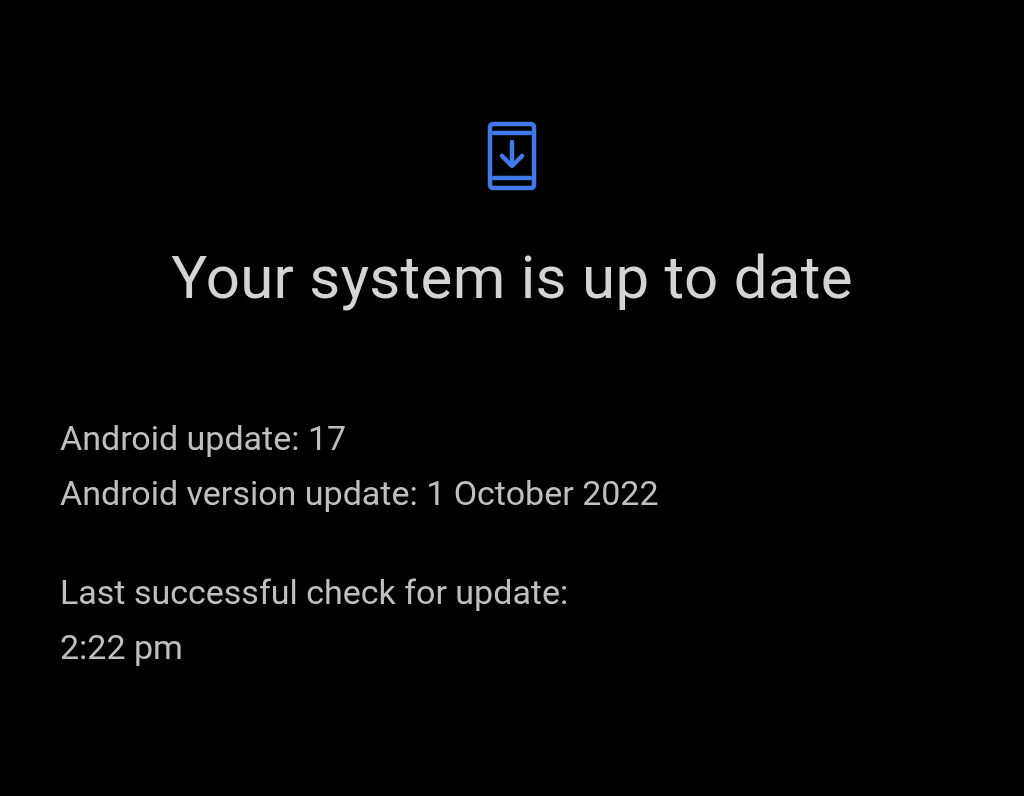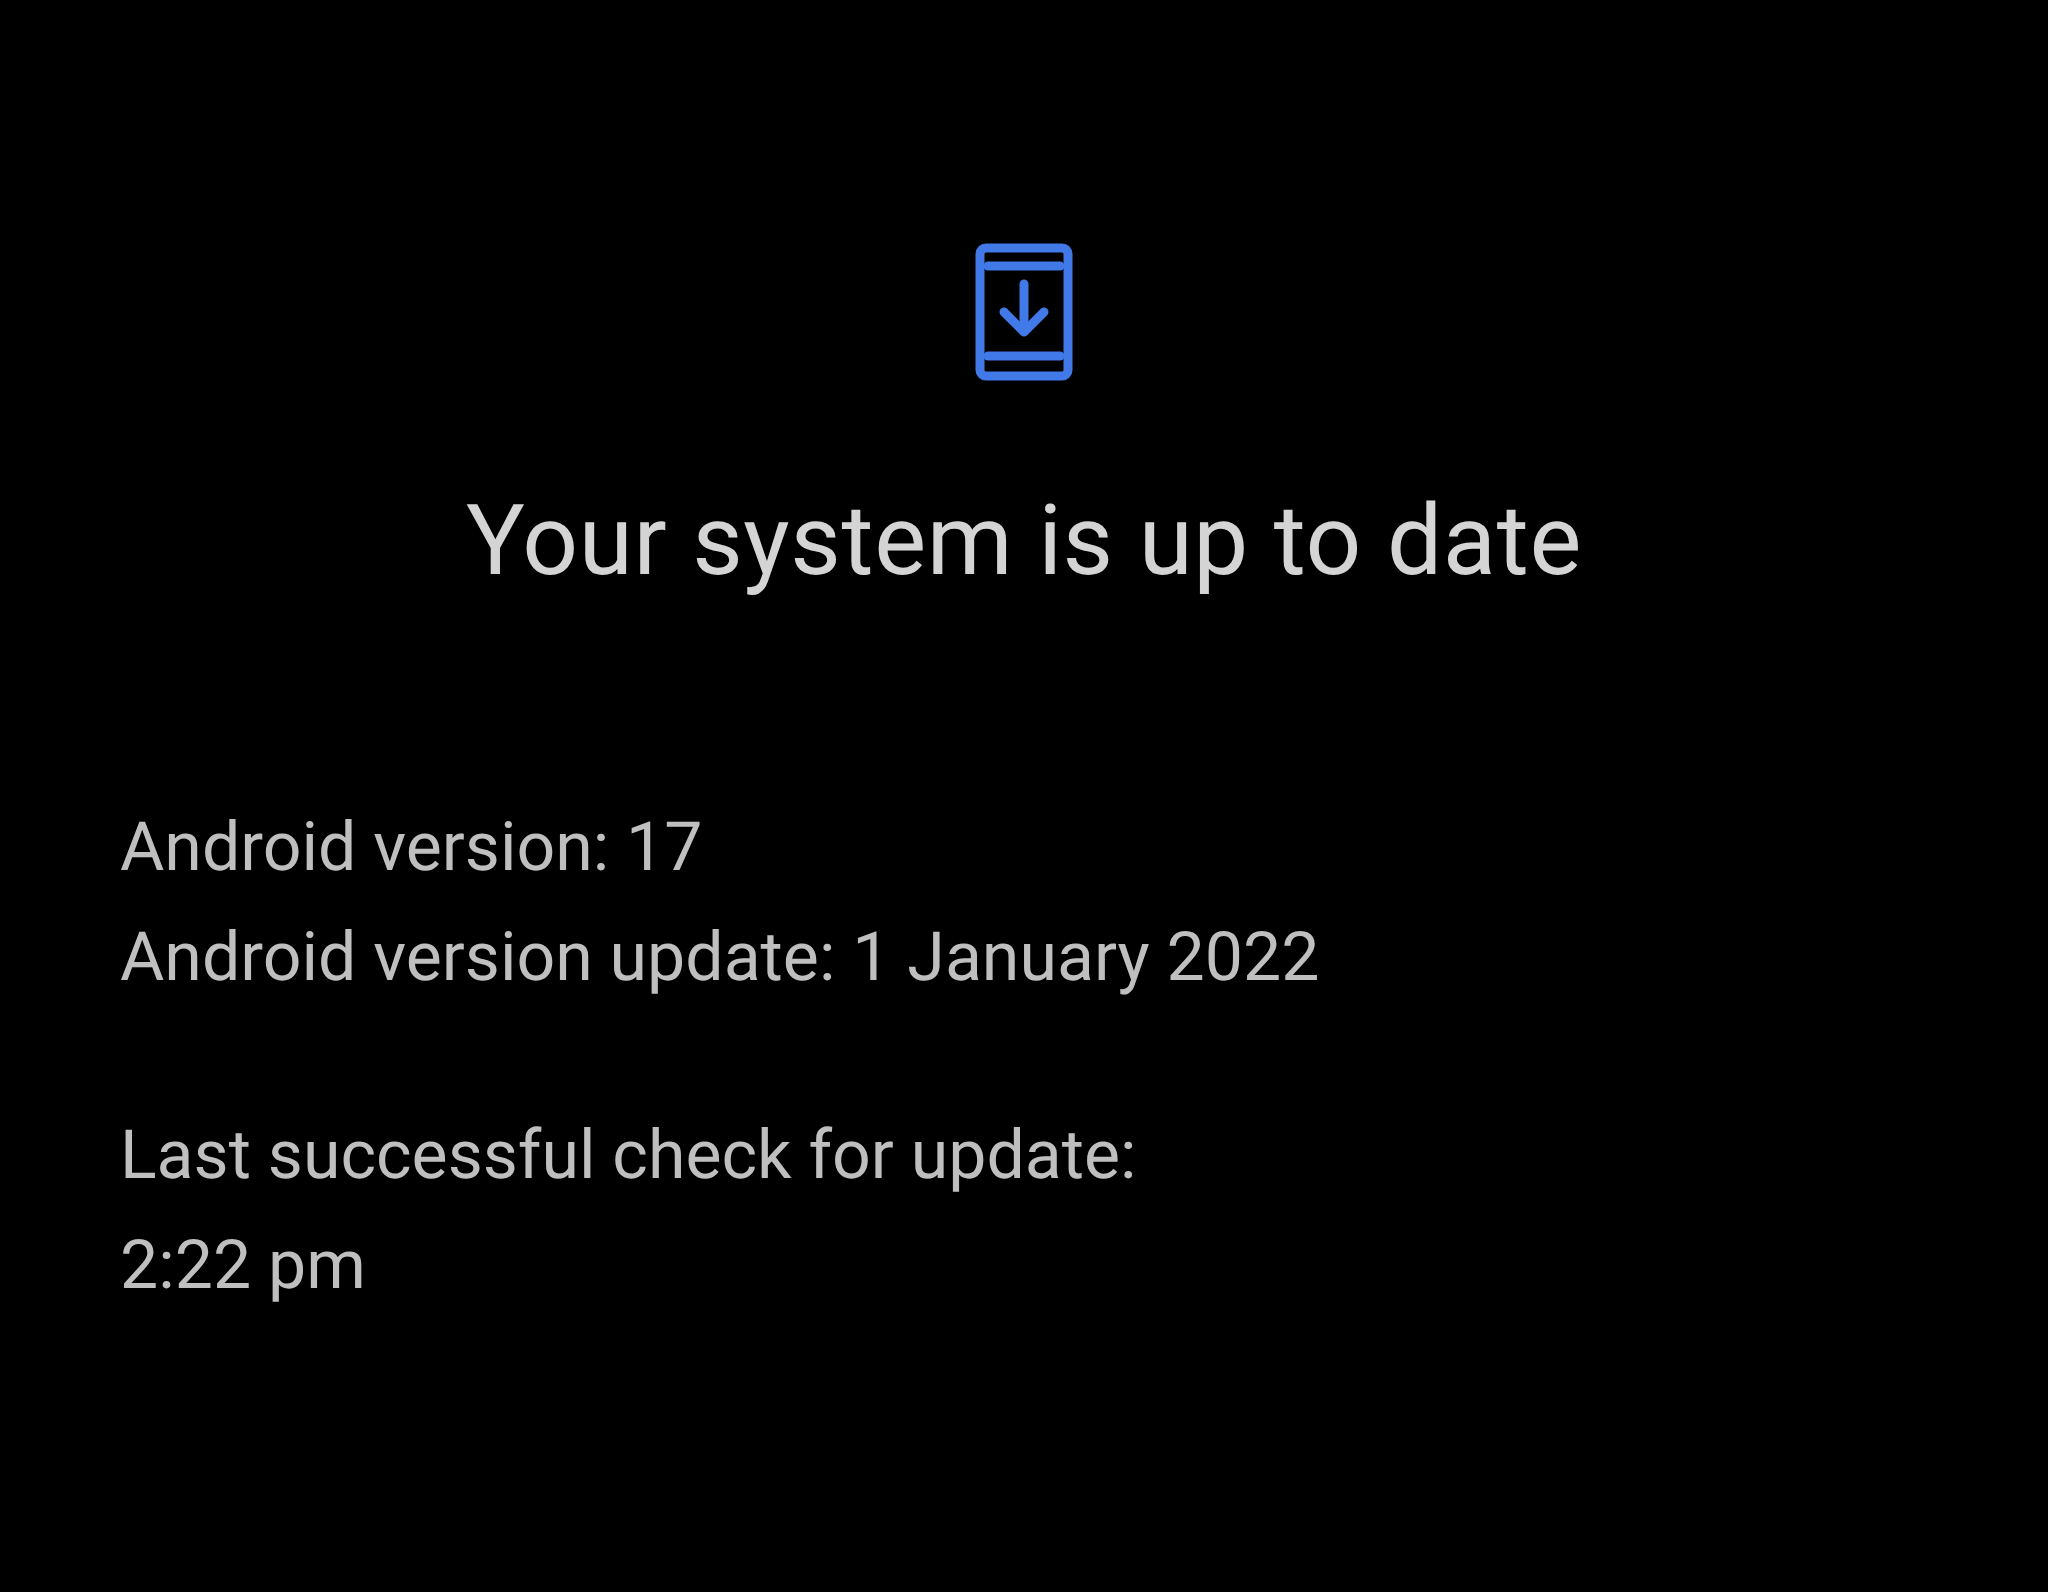--- a/index.html
+++ b/index.html
@@ -26,21 +26,21 @@
       justify-content: center;
       margin-top: 120px;
       margin-bottom: 50px;
     }
     .update-icon {
       width: 56px;
       height: 72px;
     }
     .title {
       color: #d4d4d4;
-      font-size: 49px;
+      font-size: 60px;
       font-weight: 400;
       text-align: center;
       margin-bottom: 100px;
       letter-spacing: 0.3px;
     }
     .details {
       color: #bfbfbf;
       font-size: 34px;
       font-weight: 400;
       line-height: 1.5;
@@ -63,24 +63,24 @@
       <line x1="10" y1="58" x2="46" y2="58"></line>
       <line x1="28" y1="22" x2="28" y2="44"></line>
       <polyline points="18,36 28,46 38,36"></polyline>
     </svg>
   </div>
 
   <h1 class="title">Your system is up to date</h1>
 
   <div class="details">
     <div class="detail-line">
-      <span>Android version: </span><span>17</span>
+      <span>Android update: </span><span>17</span>
     </div>
     <div class="detail-line">
-      <span>Android version update: </span><span>1 January 2022</span>
+      <span>Android version update: </span><span>1 October 2022</span>
     </div>
     <div class="spacer"></div>
     <div class="detail-line">
       <span>Last successful check for update:</span>
     </div>
     <div class="detail-line">
       <span>2:22 pm</span>
     </div>
   </div>
 </div>

